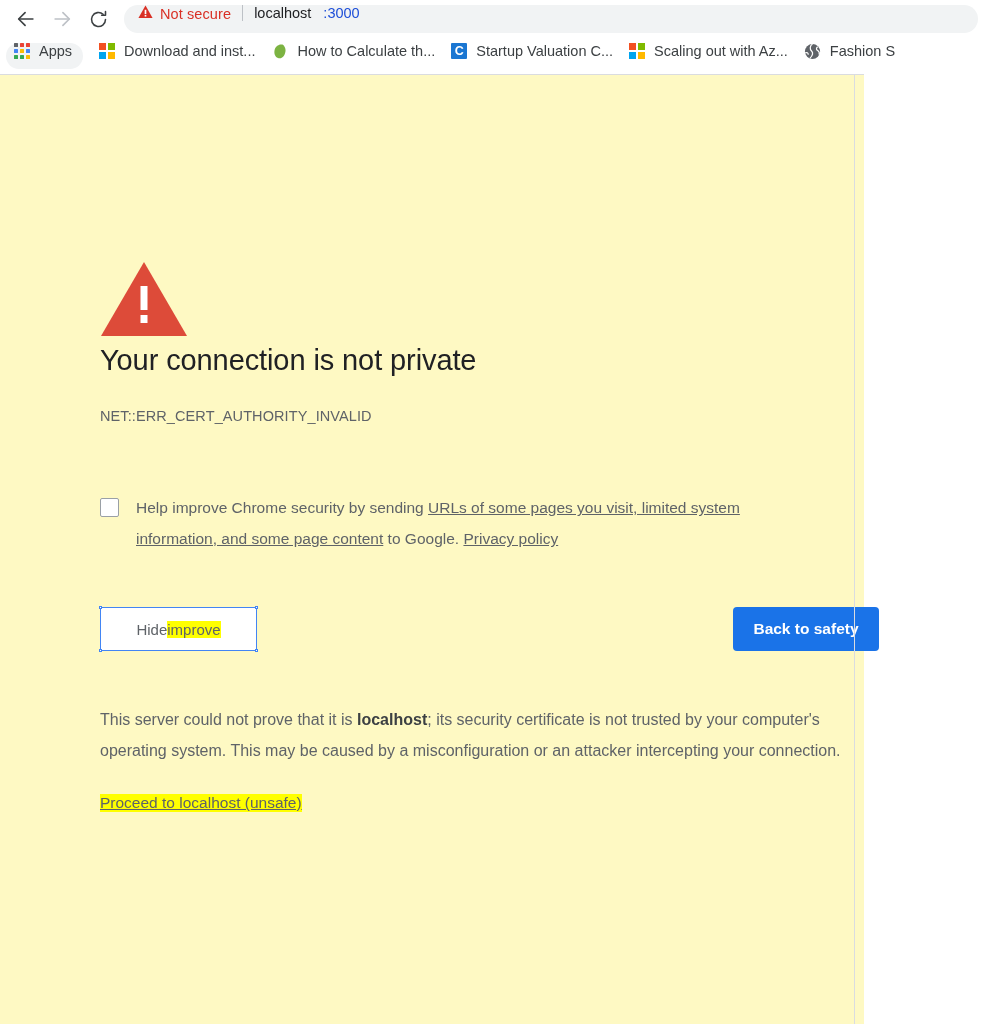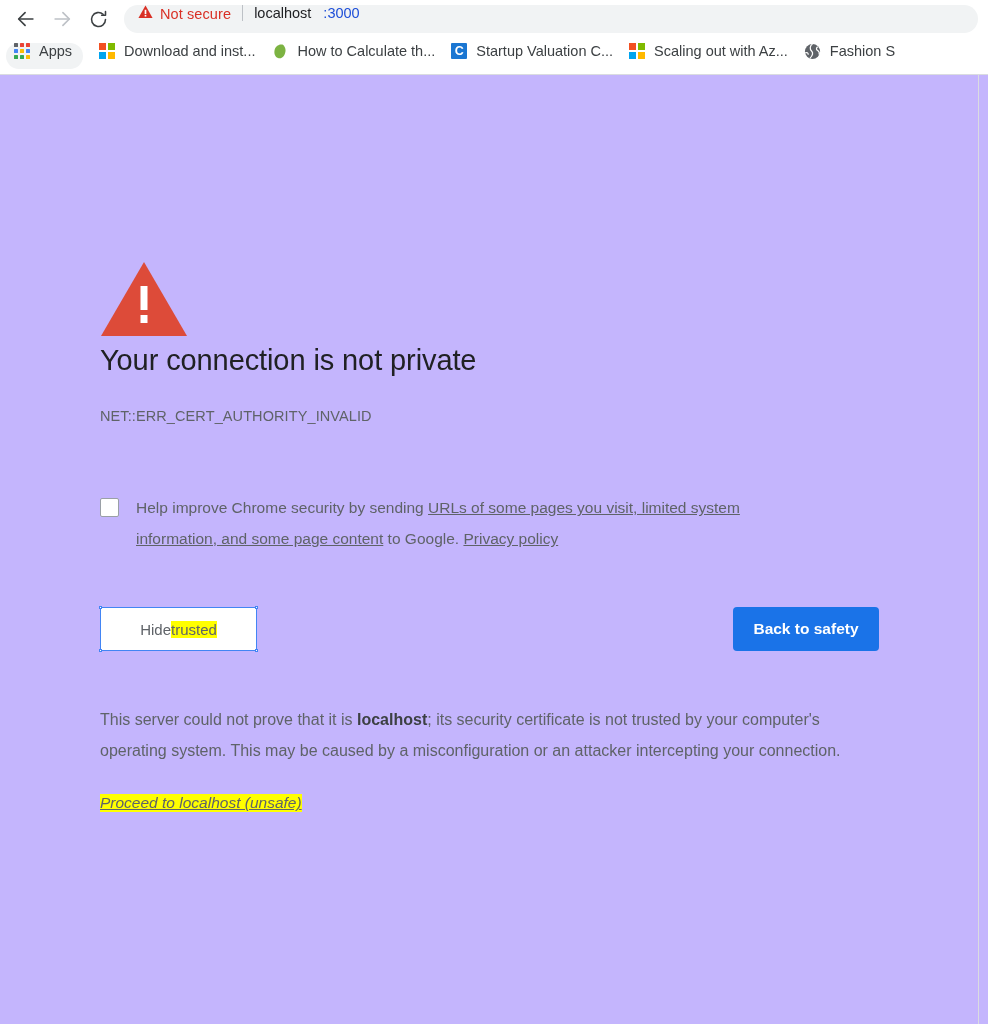--- a/index.html
+++ b/index.html
@@ -155,23 +155,23 @@
     font-weight: bold;
     line-height: 16px;
     text-align: center;
     font-family: "Liberation Sans", sans-serif;
     border-radius: 1px;
   }
 
   
   .page-area {
     position: relative;
-    width: 988px;
+    width: 864px;
     height: 950px;
-    background: #c4b5fd;
+    background: #fef9c3;
     border-top: 1px solid #dadce0;
     box-sizing: border-box;
   }
   .page-area::after {
     content: "";
     position: absolute;
     top: 0; right: 9px; bottom: 0;
     width: 1px;
     background: #dadce0;
   }
@@ -308,21 +308,20 @@
   }
   .advanced-text b { color: #3c4043; font-weight: bold; }
 
   .proceed-link {
     display: inline-block;
     margin-top: 28px;
     font-size: 15.5px;
     color: #5f6368;
     text-decoration: underline;
     background: #ffff00;
-    font-style: italic;
   }
 
   .hl { background: #ffff00; }
 </style>
 </head>
 <body>
 
 <div class="browser-chrome">
 
   <div class="toolbar">
@@ -457,21 +456,21 @@
       <span class="optin-text"><span>Help improve Chrome security by sending </span><a class="inline-link" href="#">URLs of some pages you visit, limited system information, and some page content</a><span> to Google. </span><a class="inline-link" href="#">Privacy policy</a></span>
     </div>
 
     <div class="button-row">
       <div class="btn-advanced">
         <span class="handle h-tl"></span>
         <span class="handle h-tr"></span>
         <span class="handle h-bl"></span>
         <span class="handle h-br"></span>
         <span>Hide </span>
-          <span class="hl">trusted</span>
+          <span class="hl">improve</span>
       </div>
       <div class="btn-safety">Back to safety</div>
     </div>
 
     <div class="advanced-panel">
       <p class="advanced-text"><span>This server could not prove that it is </span><b>localhost</b><span>; its security certificate is not trusted by your computer's operating system. This may be caused by a misconfiguration or an attacker intercepting your connection.</span></p>
       <a class="proceed-link" href="#">Proceed to localhost (unsafe)</a>
     </div>
 
   </div>

